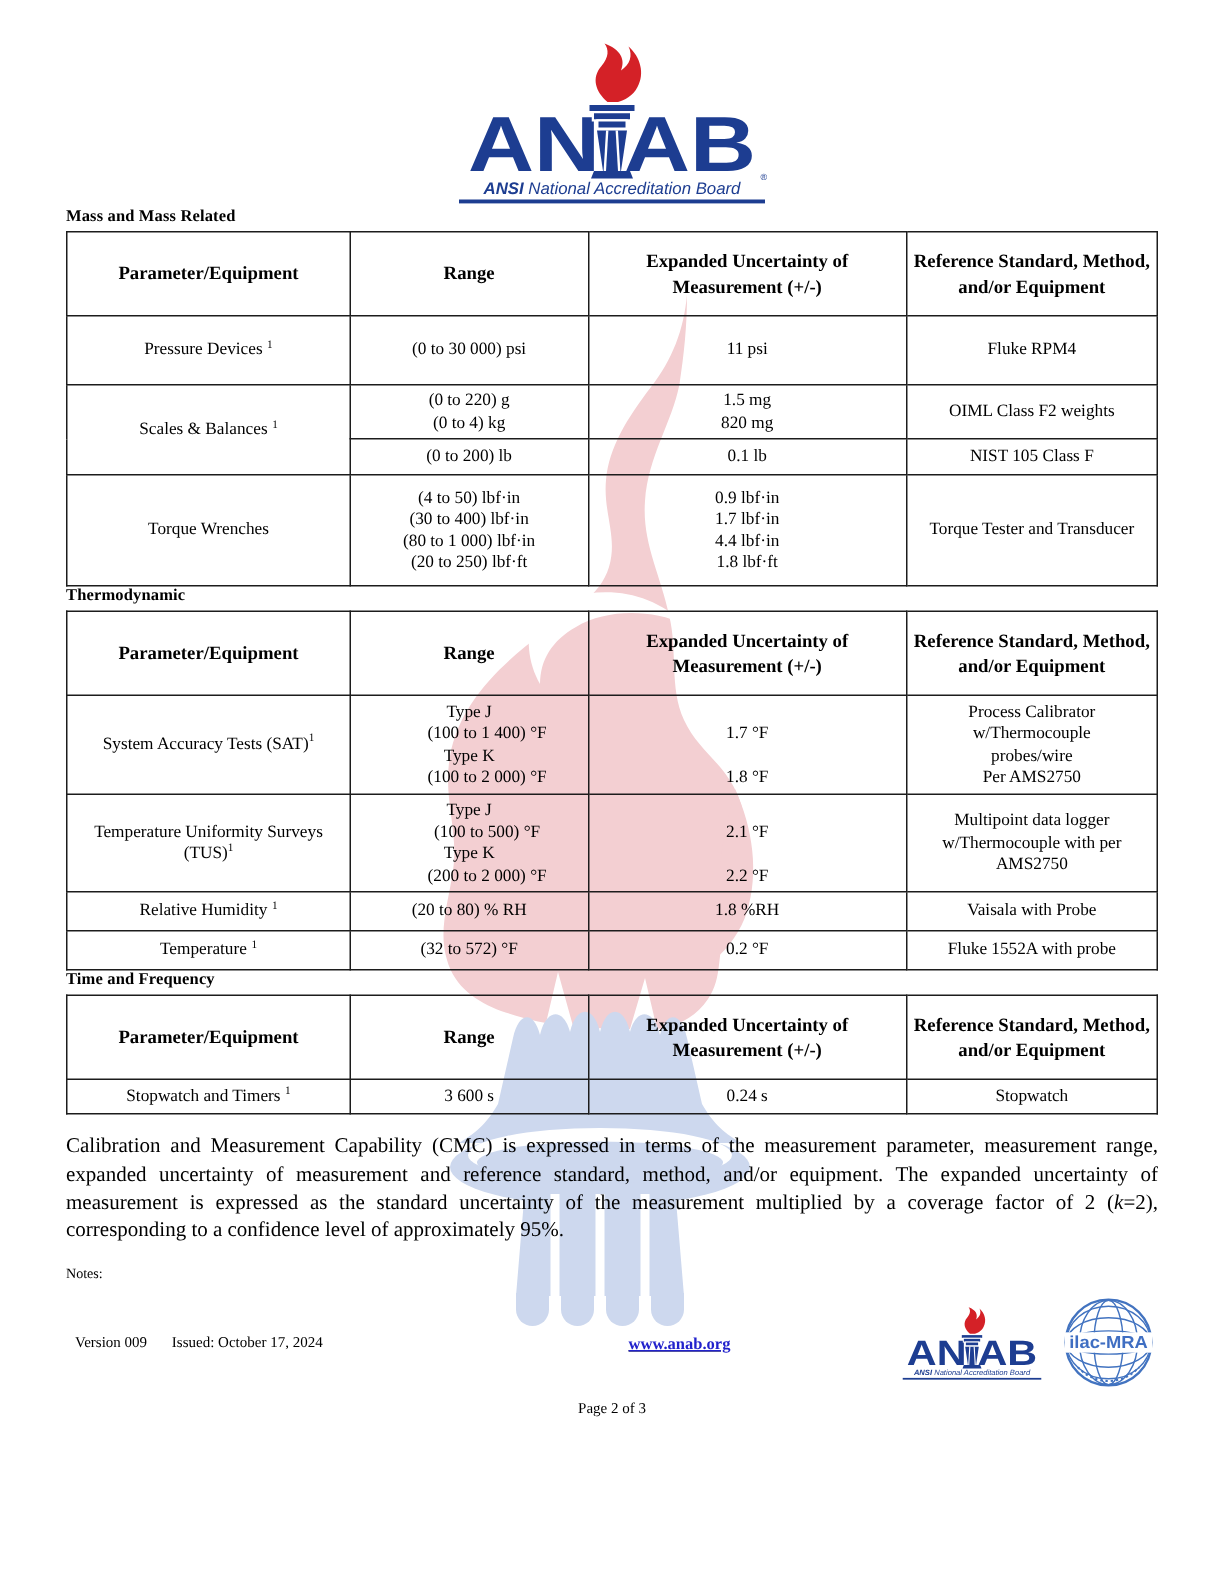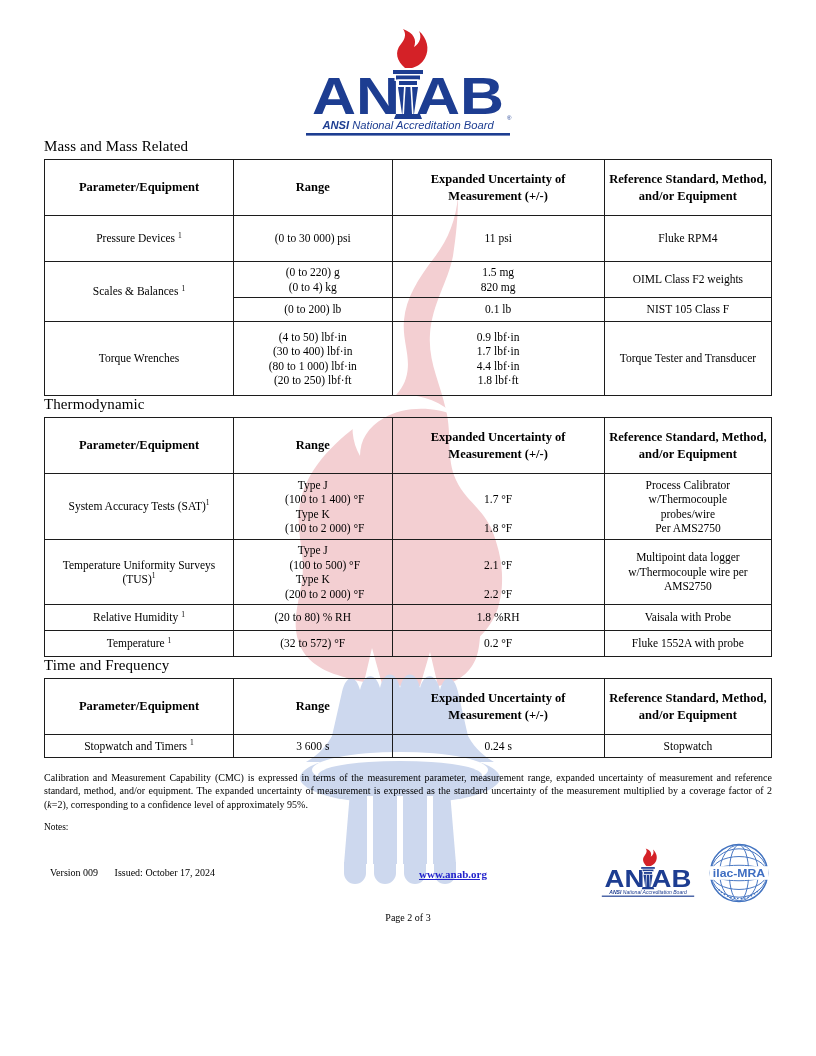--- a/index.html
+++ b/index.html
@@ -7,21 +7,21 @@
   .page {
     position:relative; width:816px; height:1056px; margin:0 auto;
     background:#ffffff; overflow:hidden;
     font-family:"Liberation Serif", serif; color:#000;
   }
   .watermark { position:absolute; left:272px; top:196px; width:256px; height:706px; z-index:0; }
   .content { position:absolute; left:44px; top:0; width:728px; z-index:1; }
 
   .logo-wrap { display:flex; justify-content:center; margin-top:26px; }
 
-  h2.section { font-size:15px; font-weight:normal; margin:0; letter-spacing:0.1px; }
+  h2.section { font-size:11px; font-weight:bold; margin:0; letter-spacing:0.1px; }
   .sec-mass  { margin-top:21px; }
   .sec-thermo{ margin-top:30px; }
   .sec-time  { margin-top:24px; }
 
   table.scope { width:100%; border-collapse:collapse; table-layout:fixed; margin-top:4px; background:transparent; }
   table.scope th, table.scope td {
     border:1px solid #1c1c1c; text-align:center; vertical-align:middle;
     font-size:11.5px; line-height:1.22; padding:3px 4px; background:transparent;
   }
   table.scope th { font-weight:bold; font-size:12.5px; line-height:1.32; height:56px; }
@@ -36,21 +36,21 @@
   td.h-one   { height:26px; }
   td.h-stop  { height:23px; }
 
   .ln { min-height:14.5px; line-height:14.5px; }
   td.range-left { text-align:left; padding-left:3px; }
   td.range-left .indent { padding-left:24px; }
 
   sup.fn { font-size:7.5px; line-height:0; vertical-align:super; }
   sup.fn.sp { margin-left:3px; }
 
-  .footnote { margin-top:13px; font-size:10px; line-height:1.34; text-align:justify; }
+  .footnote { margin-top:13px; font-size:14px; line-height:1.34; text-align:justify; }
   .footnote .kvar { font-style:italic; }
   .notes { margin-top:11px; font-size:9.4px; }
 
   .footer-row { display:flex; align-items:center; margin-top:3px; height:62px; }
   .ver-block { width:262px; font-size:10px; padding-left:6px; white-space:nowrap; }
   .ver-block .issued { margin-left:14px; }
   .link-block { flex:1; text-align:center;text-decoration:underline; }
   .link-block a { color:#2222cc; font-weight:bold; text-decoration:underline; font-size:11px; cursor:pointer; }
   .logos-block { display:flex; align-items:center; gap:12px; padding-right:2px; }
   .page-num { text-align:center; font-size:10px; margin-top:8px; }
@@ -218,21 +218,21 @@
           <div class="ln indent">(200 to 2 000) °F</div>
         </td>
         <td>
           <div class="ln"></div>
           <div class="ln">2.1 °F</div>
           <div class="ln"></div>
           <div class="ln">2.2 °F</div>
         </td>
         <td>
           <div class="ln">Multipoint data logger</div>
-          <div class="ln">w/Thermocouple wire per</div>
+          <div class="ln">w/Thermocouple with per</div>
           <div class="ln">AMS2750</div>
         </td>
       </tr>
       <tr>
         <td class="h-one"><span>Relative Humidity</span><sup class="fn sp">1</sup></td>
         <td>(20 to 80) % RH</td>
         <td>1.8 %RH</td>
         <td>Vaisala with Probe</td>
       </tr>
       <tr>

